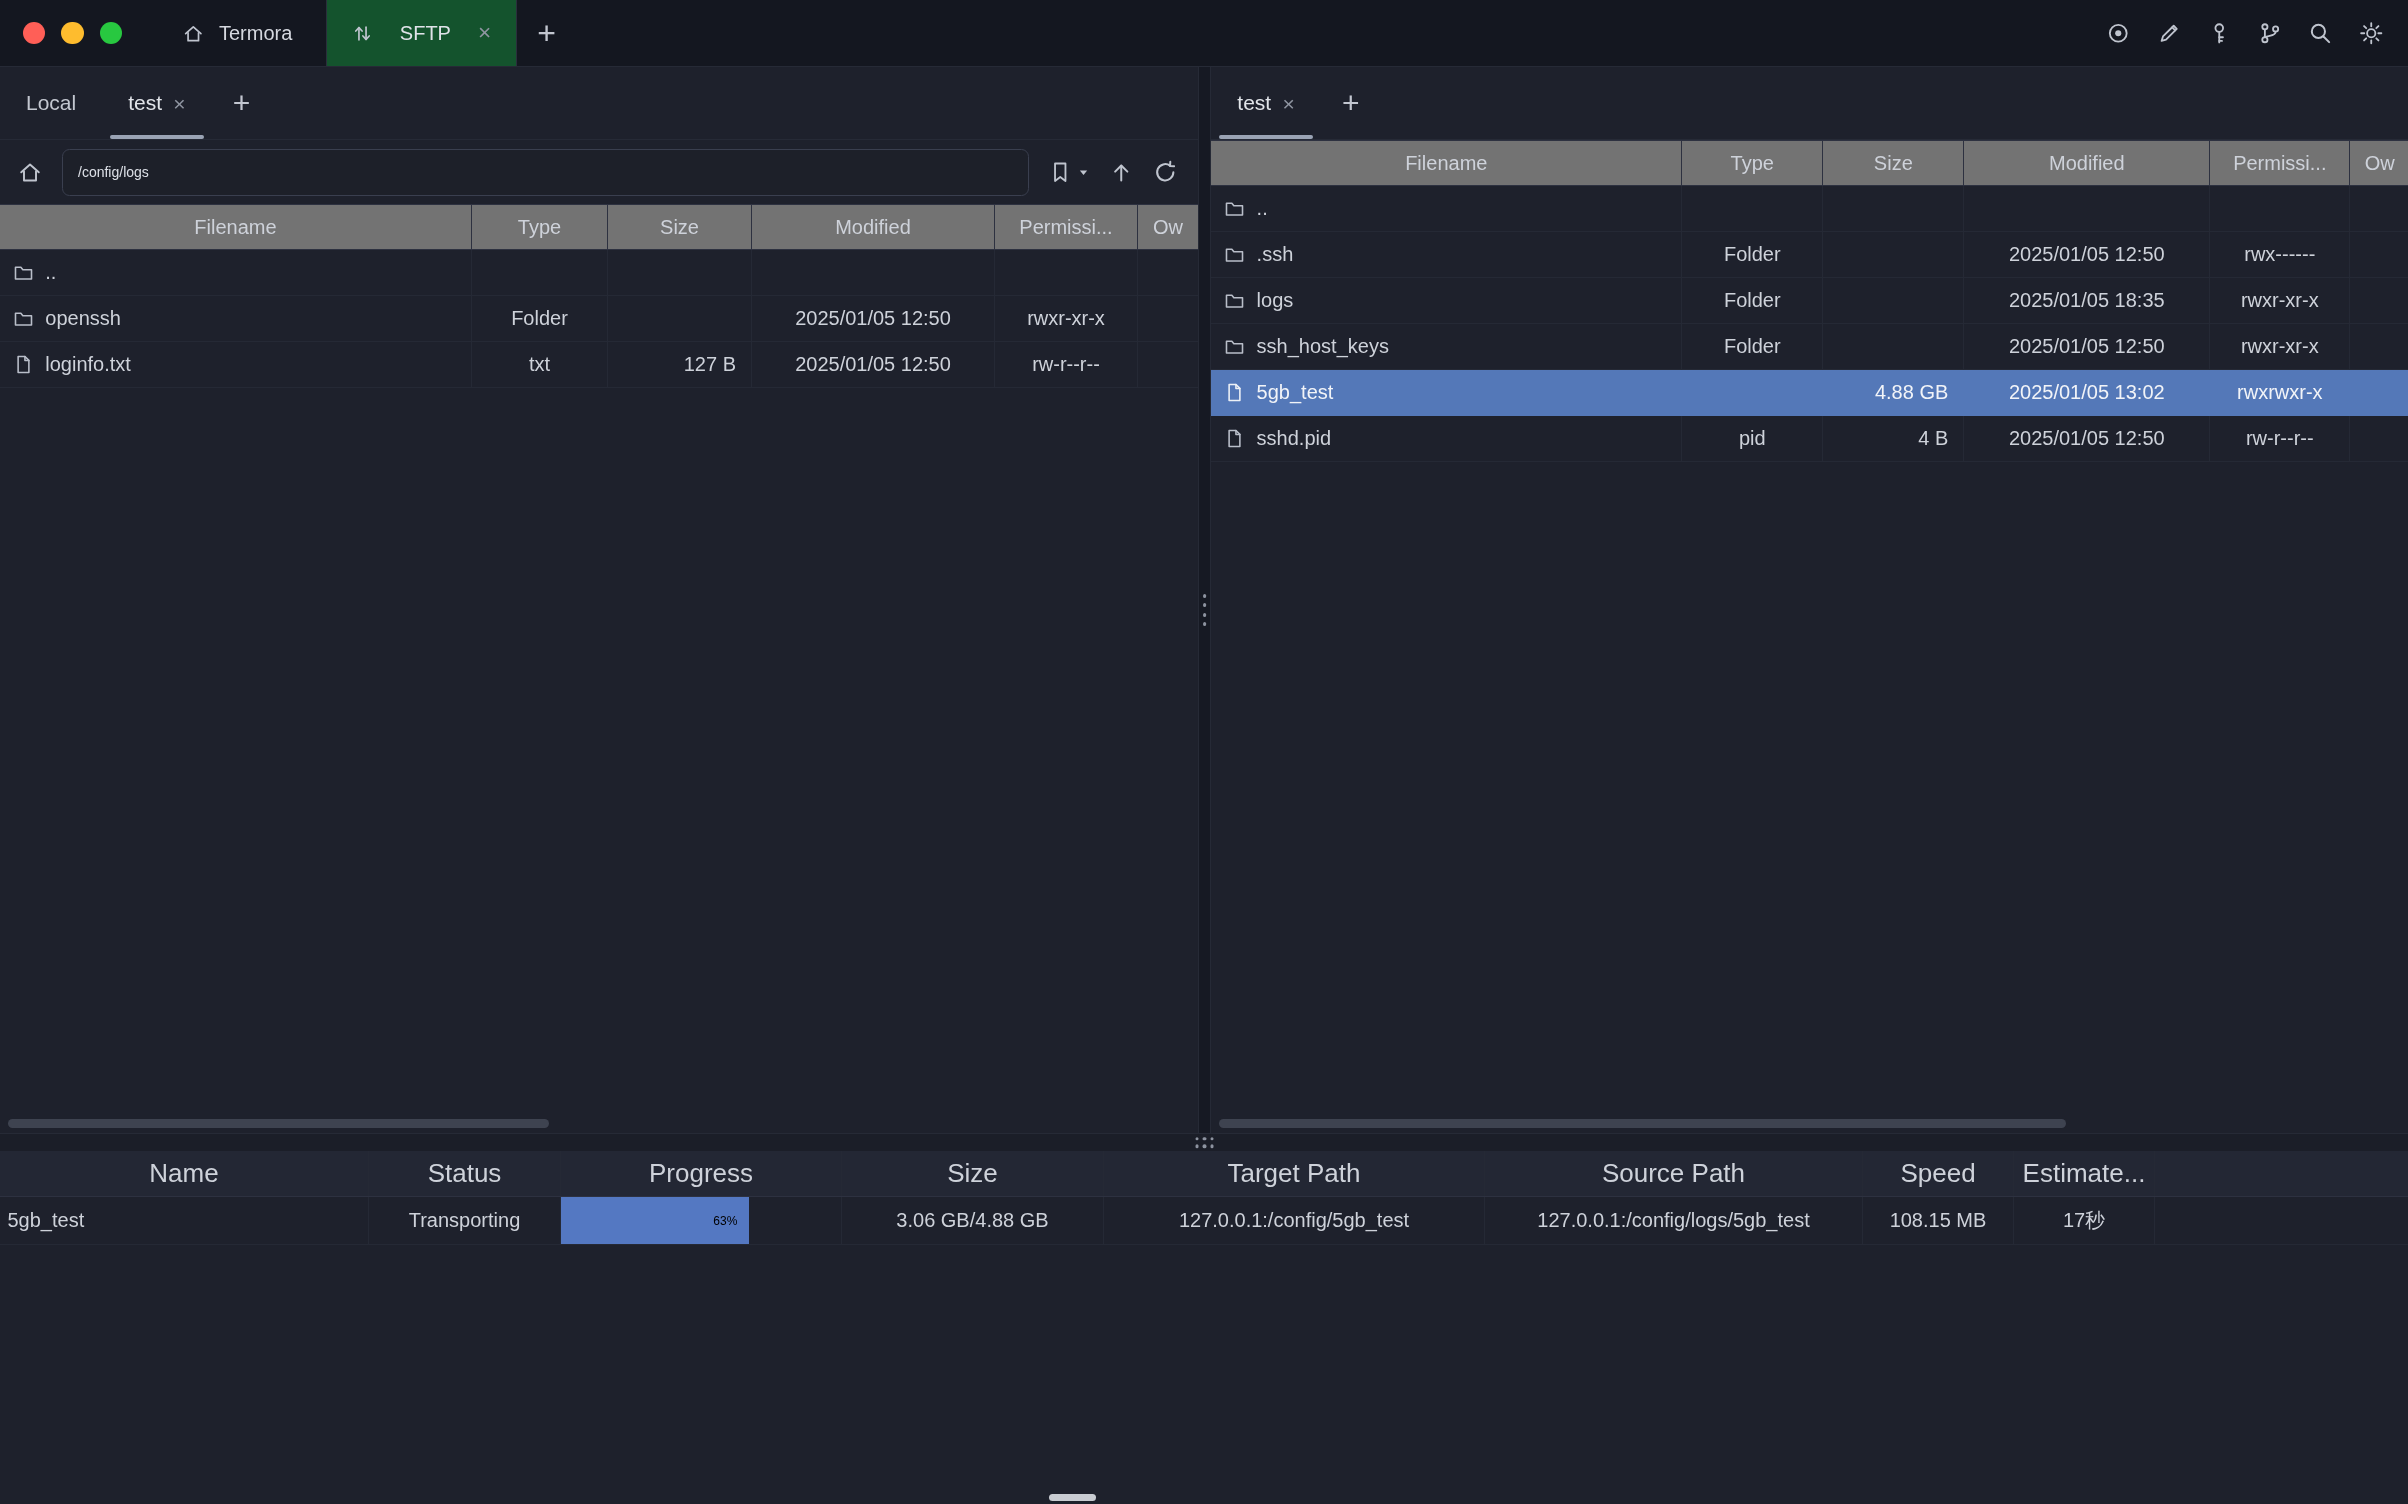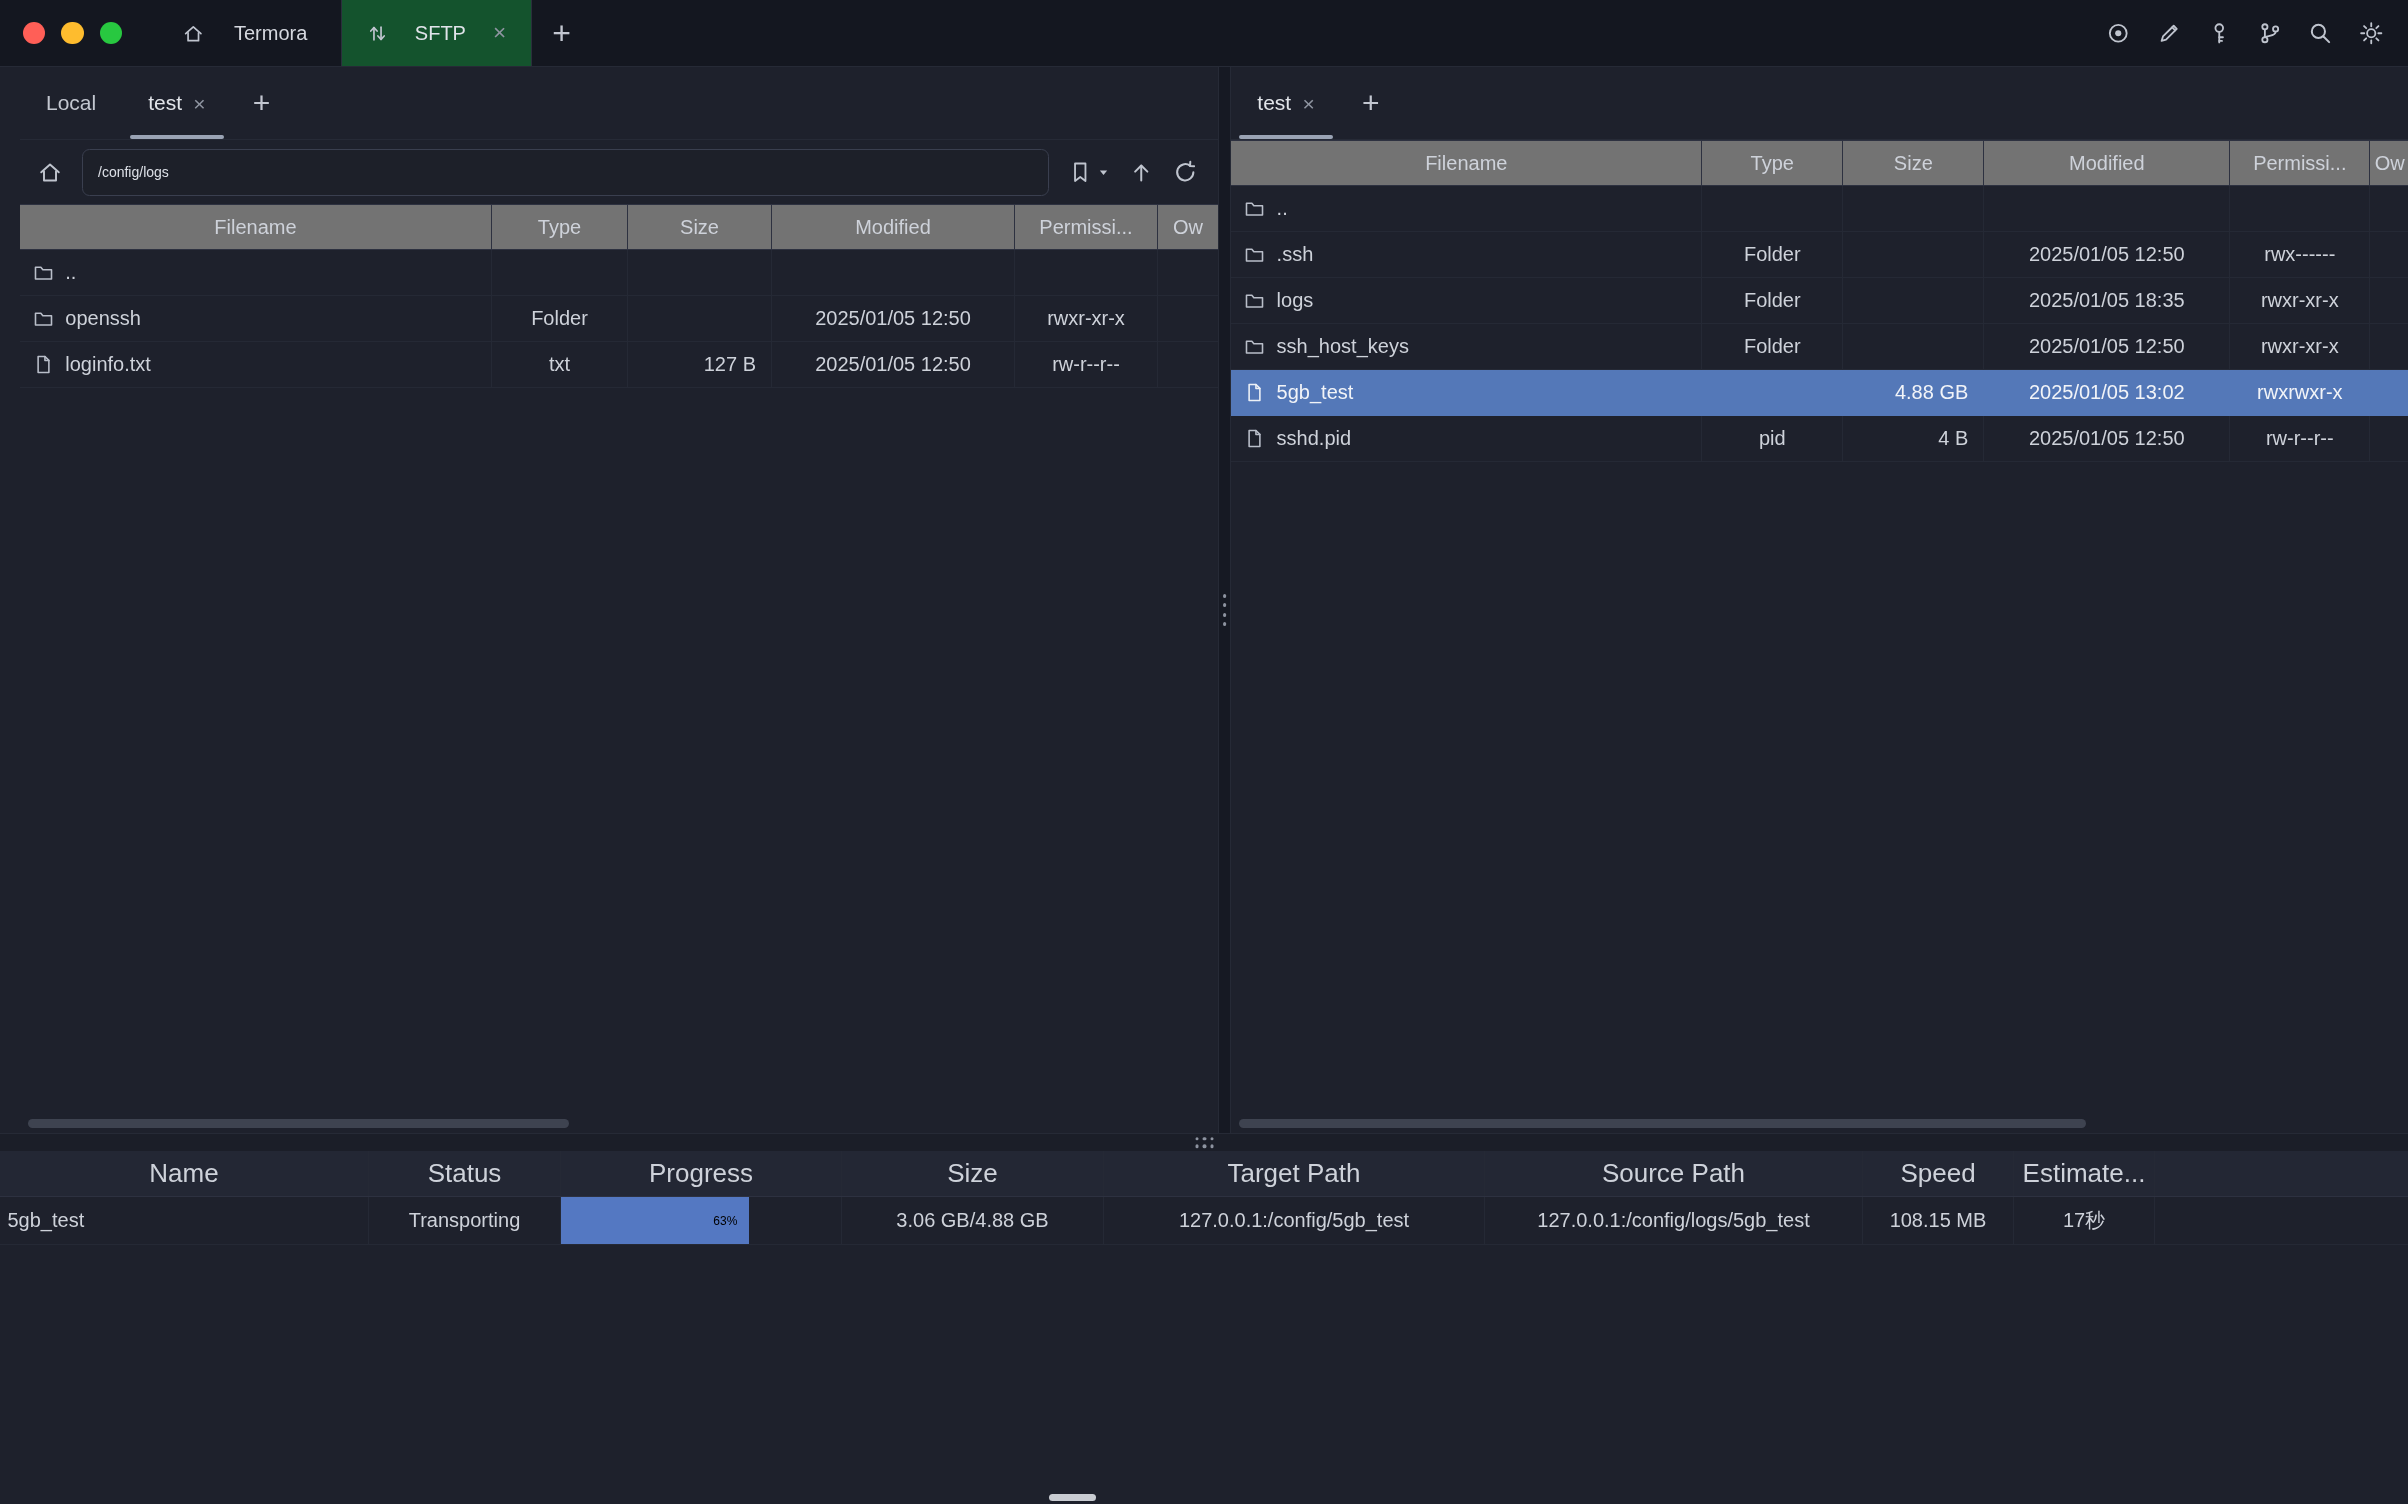--- a/index.html
+++ b/index.html
@@ -9,30 +9,30 @@
     font-family:"Liberation Sans",sans-serif;
   }
   svg{display:block;}
   .ic{color:#bfc4ce;}
 
   
   .titlebar{position:absolute;top:0;left:0;right:0;height:66px;background:#141720;
     border-bottom:0.9px solid #262a36;display:flex;align-items:stretch;}
   .traffic{display:flex;align-items:center;gap:16px;padding:0 26px 0 22.6px;}
   .light{width:22.6px;height:22.6px;border-radius:50%;}
-  .app-tab{display:flex;align-items:center;gap:29px;padding:0 34px;color:#d5d8df;font-size:20px;}
+  .app-tab{display:flex;align-items:center;gap:14px;padding:0 34px;color:#d5d8df;font-size:20px;}
   .sftp-tab{display:flex;align-items:center;gap:27px;padding:0 24.5px;background:#14532d;
     border-left:0.9px solid #2b2f3c;border-right:0.9px solid #2b2f3c;font-size:20px;color:#e0e3e9;}
   .tab-close{color:#8f95a1;font-size:22.6px;line-height:1;cursor:default;}
   .tb-plus{width:60px;display:flex;align-items:center;justify-content:center;
     font-size:32px;font-weight:300;color:#c2c6d0;}
   .tb-actions{margin-left:auto;display:flex;align-items:center;gap:26px;padding-right:26px;}
 
   
-  .main{position:absolute;top:67px;left:0;right:0;height:1066px;display:flex;padding-left:20px;}
+  .main{position:absolute;top:67px;left:0;right:0;height:1066px;display:flex;}
   .pane{display:flex;flex-direction:column;background:#1e212c;position:relative;min-width:0;}
   .pane.left{width:1198px;}
   .pane.right{flex:1;}
   .divider{width:11.3px;background:#161923;border-left:0.9px solid #262a36;border-right:0.9px solid #262a36;position:relative;}
   .vgrip{position:absolute;left:50%;top:527px;transform:translateX(-50%);display:flex;flex-direction:column;gap:5.6px;}
   .vgrip i,.hgrip i{width:3.8px;height:3.8px;border-radius:50%;background:#8d93a0;display:block;}
 
   
   .pane-tabs{height:72px;display:flex;align-items:stretch;border-bottom:0.9px solid #262a36;}
   .ptab{display:flex;align-items:center;gap:11.3px;padding:0 26px;font-size:21px;color:#c3c7d0;position:relative;}

